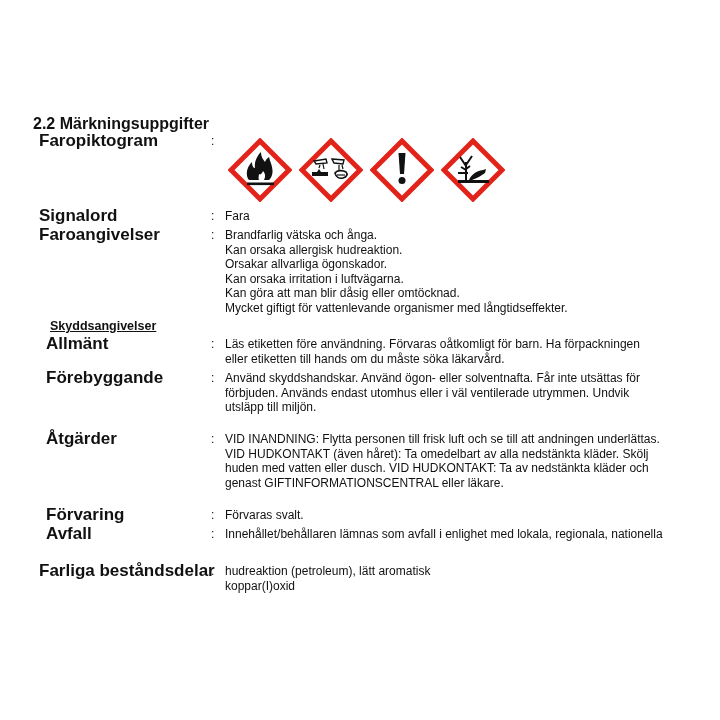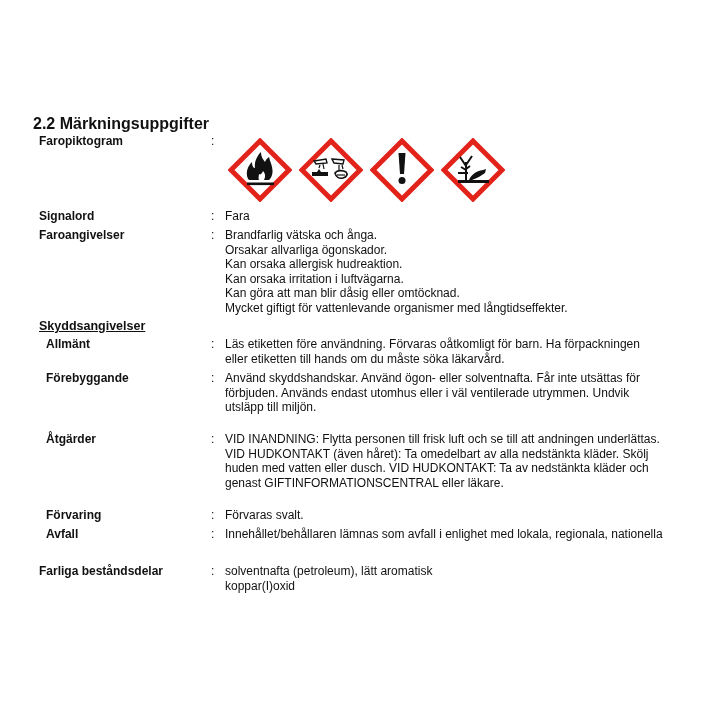--- a/index.html
+++ b/index.html
@@ -6,31 +6,31 @@
   body {
     width: 720px; height: 720px; position: relative; overflow: hidden;
     font-family: "Liberation Sans", sans-serif; color: #111111; font-size: 12px;
   }
   .section-title {
     position: absolute; left: 33px; top: 115px;
     font-weight: bold; font-size: 16px;
   }
   .row { position: absolute; left: 0; width: 720px; }
   .label {
-    position: absolute; font-weight: bold; font-size: 12px; line-height: 14.5px; white-space: nowrap;
+    position: absolute; font-weight: bold; font-size: 17px; line-height: 14.5px; white-space: nowrap;
   }
   .label.l1 { left: 39px; }
   .label.l2 { left: 46px; }
   .colon { position: absolute; left: 211px; line-height: 14.5px; }
   .value {
     position: absolute; left: 225px; width: 470px; line-height: 14.5px;
   }
   .value .line { display: block; white-space: nowrap; }
   .subhead {
-    position: absolute; left: 39px; top: 319px;
+    position: absolute; left: 50px; top: 319px;
     font-weight: bold; font-size: 12.5px; text-decoration: underline;
   }
   .pictos { position: absolute; left: 228px; top: 138px; height: 64px; width: 300px; }
   .picto { position: absolute; top: 0; width: 64px; height: 64px; }
   .picto svg { width: 64px; height: 64px; display: block; }
 </style>
 </head>
 <body>
 
 <div class="section-title">2.2 Märkningsuppgifter</div>
@@ -86,22 +86,22 @@
   <span class="label l1">Signalord</span>
   <span class="colon">:</span>
   <span class="value">Fara</span>
 </div>
 
 <div class="row" style="top:228px;">
   <span class="label l1">Faroangivelser</span>
   <span class="colon">:</span>
   <div class="value">
     <span class="line">Brandfarlig vätska och ånga.</span>
+    <span class="line">Kan orsaka allergisk hudreaktion.</span>
     <span class="line">Orsakar allvarliga ögonskador.</span>
-    <span class="line">Kan orsaka allergisk hudreaktion.</span>
     <span class="line">Kan orsaka irritation i luftvägarna.</span>
     <span class="line">Kan göra att man blir dåsig eller omtöcknad.</span>
     <span class="line">Mycket giftigt för vattenlevande organismer med långtidseffekter.</span>
   </div>
 </div>
 
 <div class="subhead">Skyddsangivelser</div>
 
 <div class="row" style="top:337px;">
   <span class="label l2">Allmänt</span>
@@ -146,16 +146,16 @@
   <span class="colon">:</span>
   <div class="value">
     <span class="line">Innehållet/behållaren lämnas som avfall i enlighet med lokala, regionala, nationella</span>
   </div>
 </div>
 
 <div class="row" style="top:564px;">
   <span class="label l1">Farliga beståndsdelar</span>
   <span class="colon">:</span>
   <div class="value">
-    <span class="line">solventnafta (petroleum), lätt aromatisk</span>
+    <span class="line">hudreaktion (petroleum), lätt aromatisk</span>
     <span class="line">koppar(I)oxid</span>
   </div>
 </div>
 
 </body></html>

